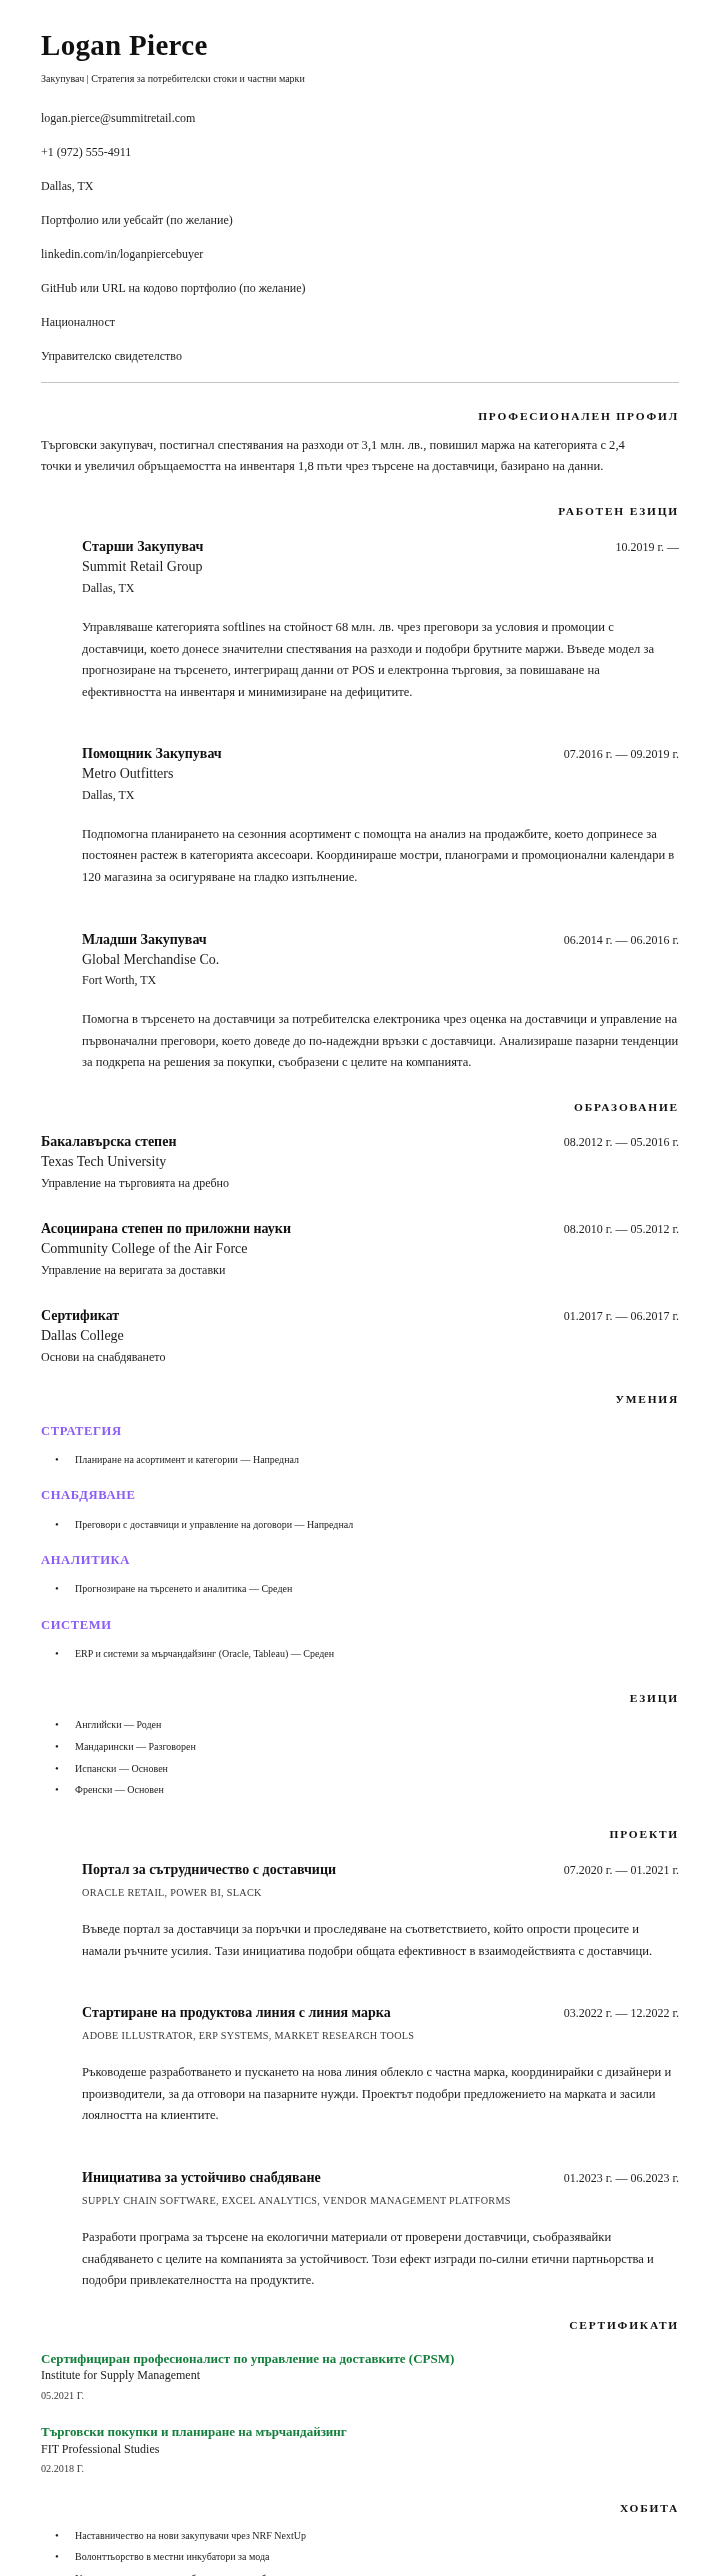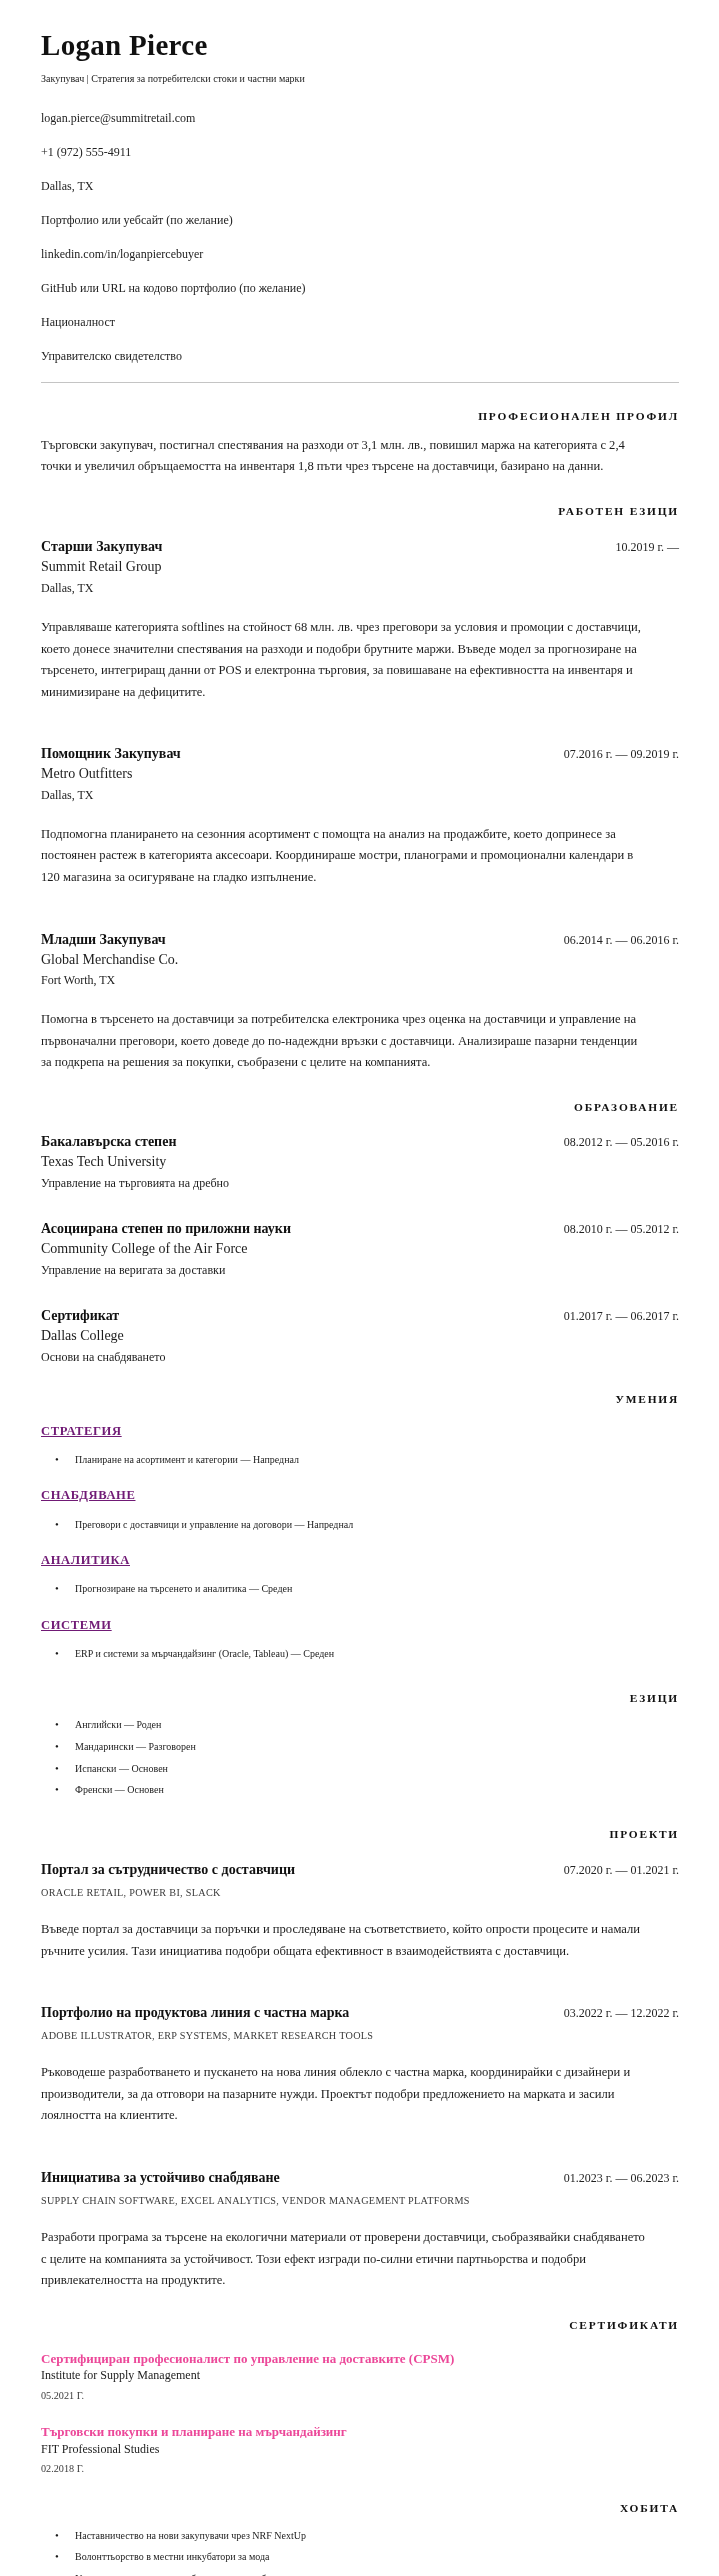--- a/index.html
+++ b/index.html
@@ -48,21 +48,21 @@
     margin: 26px 0 0;
     line-height: 14px;
     text-align: right;
   }
   .profile-text {
     font-size: 12.6px;
     line-height: 21.6px;
     margin: 12px 0 0;
     max-width: 603px;
   }
-  .entry { margin-top: 20.4px; }
+  .entry { margin-top: 20.4px; margin-left: 41px; }
   .entry + .entry { margin-top: 42px; }
   .edu-entry { margin-top: 19px; }
   .edu-entry + .edu-entry { margin-top: 29px; }
   .entry-head {
     display: flex;
     justify-content: space-between;
     align-items: baseline;
   }
   .entry-title {
     font-size: 14px;
@@ -82,24 +82,23 @@
   .entry-desc {
     font-size: 12.6px;
     line-height: 21.6px;
     margin-top: 20.4px;
     max-width: 606px;
   }
   .cat-name {
     font-size: 12.6px;
     font-weight: 700;
     letter-spacing: 0.6px;
-    color: #701a75;
+    color: #8b5cf6;
     margin: 18px 0 0;
     line-height: 15.6px;
-    text-decoration: underline;
   }
   ul.blist {
     list-style: none;
     margin: 9.6px 0 0;
     padding: 0 0 0 34px;
   }
   ul.blist li {
     font-size: 10px;
     line-height: 21.6px;
     position: relative;
@@ -115,21 +114,21 @@
   .tools {
     font-size: 10.2px;
     letter-spacing: 0.3px;
     color: #3a3a3a;
     margin-top: 7.2px;
     line-height: 13px;
   }
   .cert-name {
     font-size: 13px;
     font-weight: 700;
-    color: #ec4899;
+    color: #15803d;
     line-height: 17.4px;
     margin: 18px 0 0;
   }
   .cert-entry + .cert-entry .cert-name { margin-top: 21.6px; }
   .cert-org { font-size: 12px; line-height: 15.6px; margin-top: 1px; }
   .cert-date { font-size: 10.2px; line-height: 13px; margin-top: 4.8px; color: #3a3a3a; }
 </style>
 </head>
 <body>
 
@@ -270,21 +269,21 @@
     <div class="entry-head">
       <h3 class="entry-title">Портал за сътрудничество с доставчици</h3>
       <span class="entry-dates">07.2020 г. — 01.2021 г.</span>
     </div>
     <div class="tools">ORACLE RETAIL, POWER BI, SLACK</div>
     <p class="entry-desc">Въведе портал за доставчици за поръчки и проследяване на съответствието, който опрости процесите и намали ръчните усилия. Тази инициатива подобри общата ефективност в взаимодействията с доставчици.</p>
   </div>
 
   <div class="entry">
     <div class="entry-head">
-      <h3 class="entry-title">Портфолио на продуктова линия с частна марка</h3>
+      <h3 class="entry-title">Стартиране на продуктова линия с линия марка</h3>
       <span class="entry-dates">03.2022 г. — 12.2022 г.</span>
     </div>
     <div class="tools">ADOBE ILLUSTRATOR, ERP SYSTEMS, MARKET RESEARCH TOOLS</div>
     <p class="entry-desc">Ръководеше разработването и пускането на нова линия облекло с частна марка, координирайки с дизайнери и производители, за да отговори на пазарните нужди. Проектът подобри предложението на марката и засили лоялността на клиентите.</p>
   </div>
 
   <div class="entry">
     <div class="entry-head">
       <h3 class="entry-title">Инициатива за устойчиво снабдяване</h3>
       <span class="entry-dates">01.2023 г. — 06.2023 г.</span>

